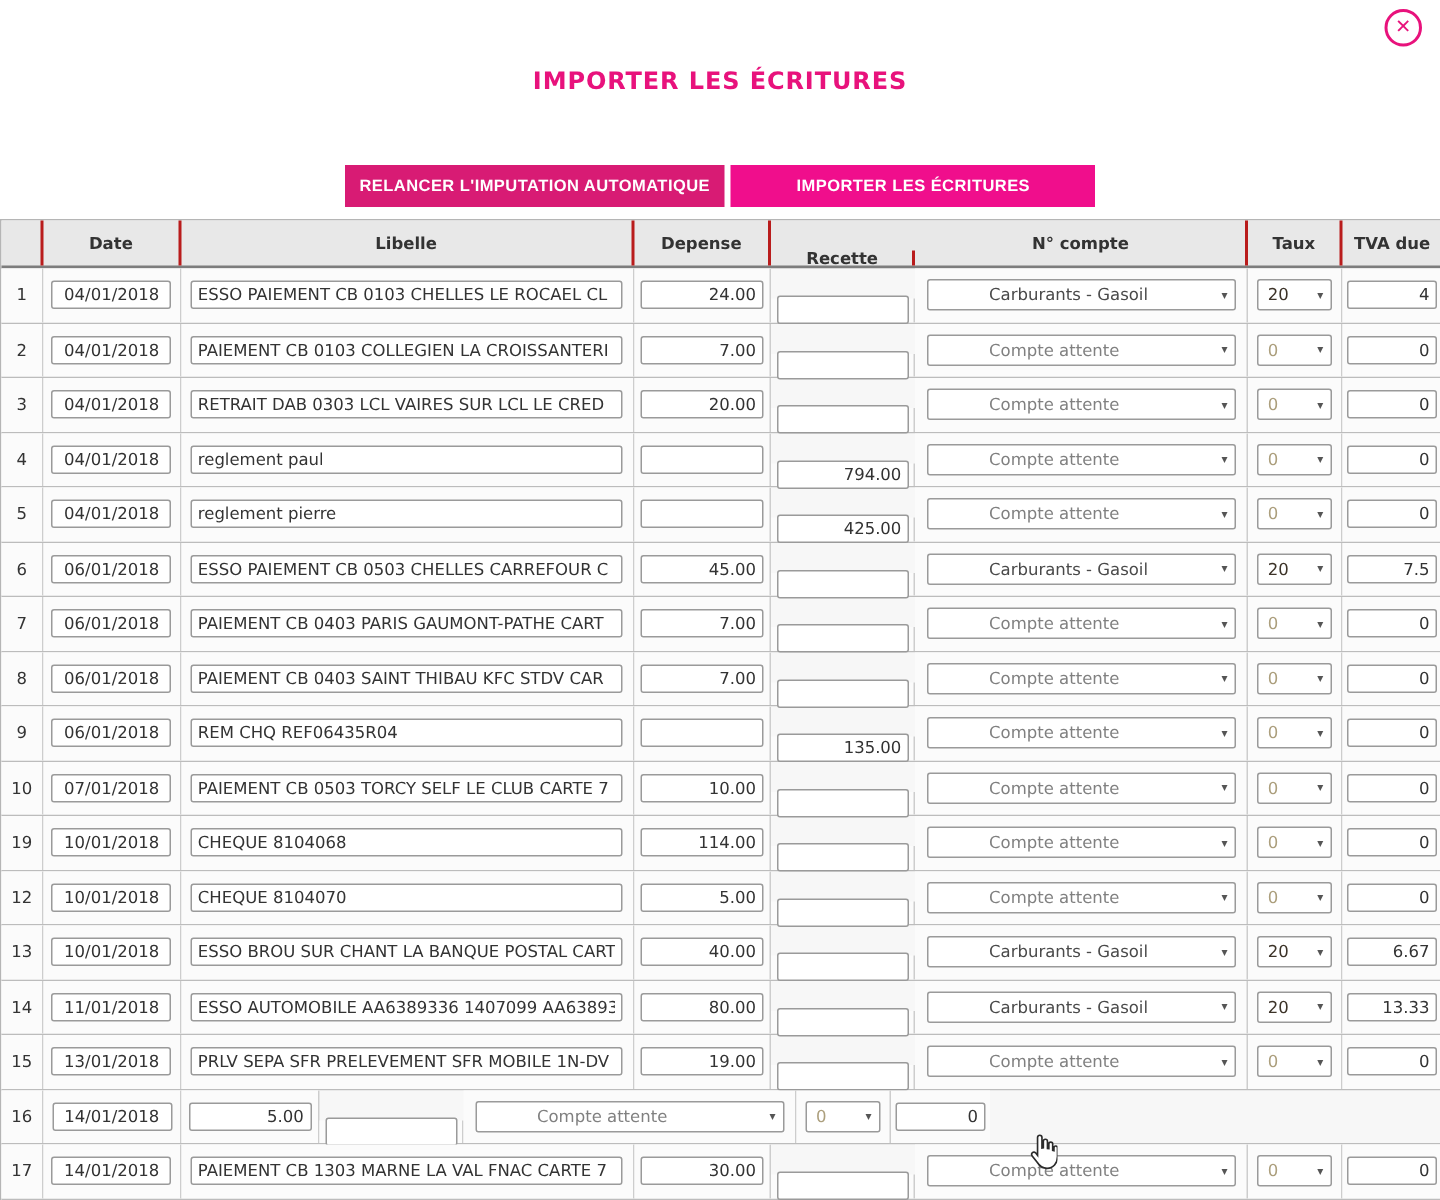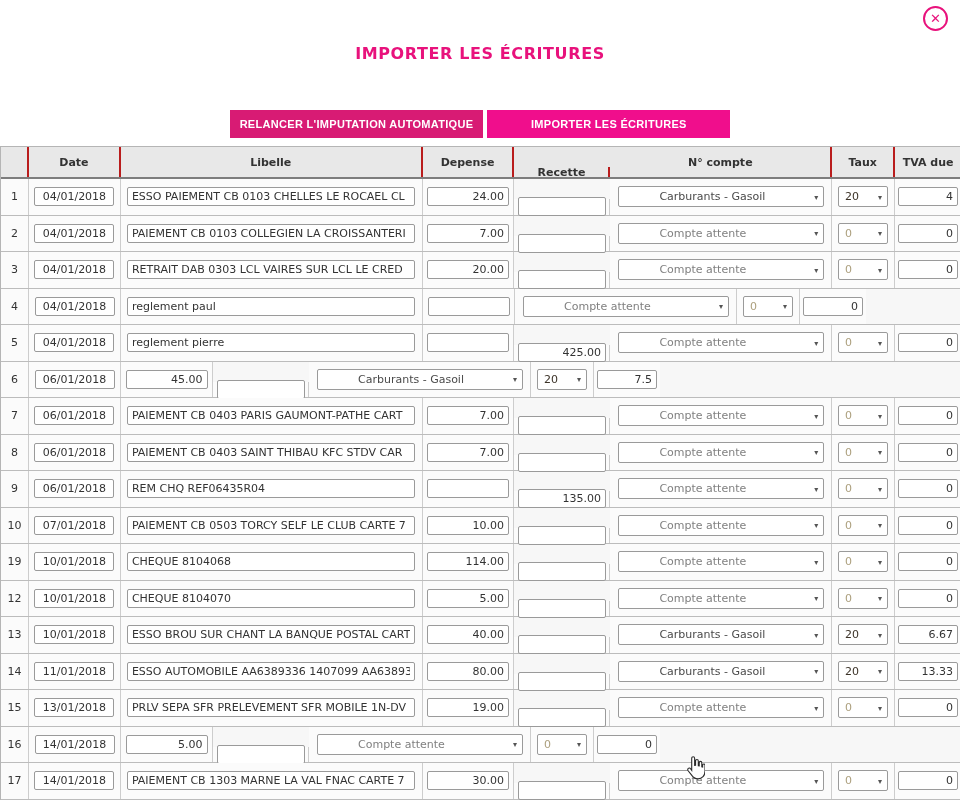--- a/index.html
+++ b/index.html
@@ -238,20 +238,23 @@
           </div>
       <div class="td c1">
             <input class="cell-input inp-date" value="04/01/2018" style="">
           </div>
       <div class="td c2">
             <input class="cell-input inp-lib" value="reglement paul" style="">
           </div>
       <div class="td c3">
             <input class="cell-input inp-dep" value="" style="">
           </div>
+      <div class="td c4">
+            <input class="cell-input inp-rec" value="794.00" style="">
+          </div>
       <div class="td c5">
         <div class="fakeselect sel-compte">
           <span class="val">Compte attente</span>
           <span class="arrow">▾</span>
         </div>
       </div>
       <div class="td c6">
         <div class="fakeselect sel-taux">
           <span class="val">0</span>
           <span class="arrow">▾</span>
@@ -294,20 +297,23 @@
             <input class="cell-input inp-tva" value="0" style="">
           </div>
     </div>
 
     <div class="row">
       <div class="td c0">
             <span class="rnum">6</span>
           </div>
       <div class="td c1">
             <input class="cell-input inp-date" value="06/01/2018" style="">
+          </div>
+      <div class="td c2">
+            <input class="cell-input inp-lib" value="ESSO PAIEMENT CB 0503 CHELLES CARREFOUR C" style="">
           </div>
       <div class="td c3">
             <input class="cell-input inp-dep" value="45.00" style="">
           </div>
       <div class="td c4">
             <input class="cell-input inp-rec" value="" style="">
           </div>
       <div class="td c5">
         <div class="fakeselect sel-compte active">
           <span class="val">Carburants - Gasoil</span>

